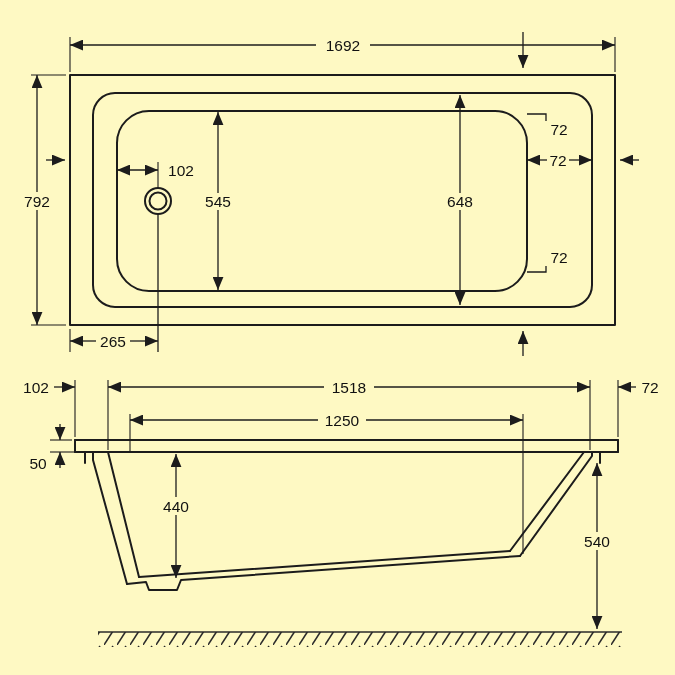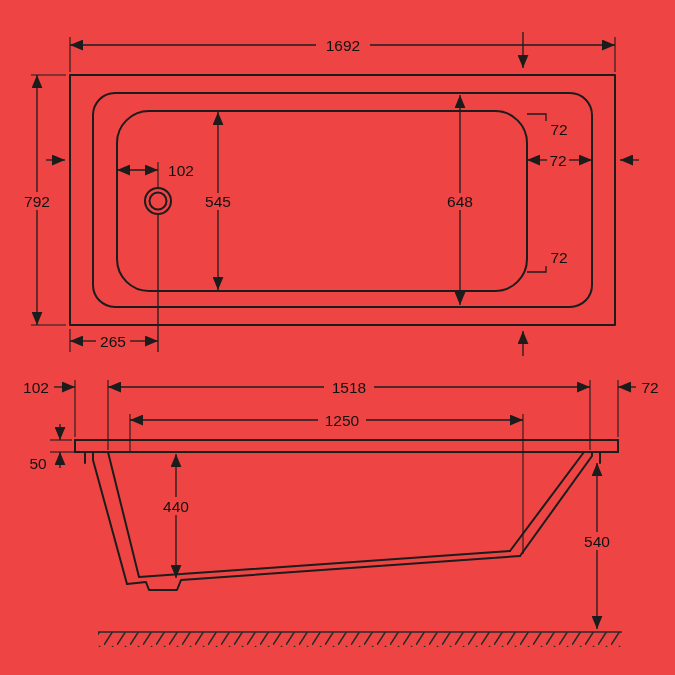--- a/index.html
+++ b/index.html
@@ -1,17 +1,17 @@
 <!DOCTYPE html>
 <html><head>
 <meta charset="utf-8">
 <style>
   html,body{margin:0;padding:0;background:#ffffff;}
   .canvas{
-    width:675px;height:675px;background:#ef4444;position:relative;
+    width:675px;height:675px;background:#fef9c3;position:relative;
     font-family:"Liberation Sans", sans-serif;
   }
   svg{display:block;}
   .obj{stroke:#1c1c1c;stroke-width:2;fill:none;stroke-linejoin:round;stroke-linecap:round;}
   .thin{stroke:#1c1c1c;stroke-width:1.3;fill:none;}
   .ext{stroke:#1c1c1c;stroke-width:1.1;fill:none;}
   text.dim{
     font-size:15.5px;fill:#111;text-anchor:middle;
     font-family:"Liberation Sans", sans-serif;
   }

